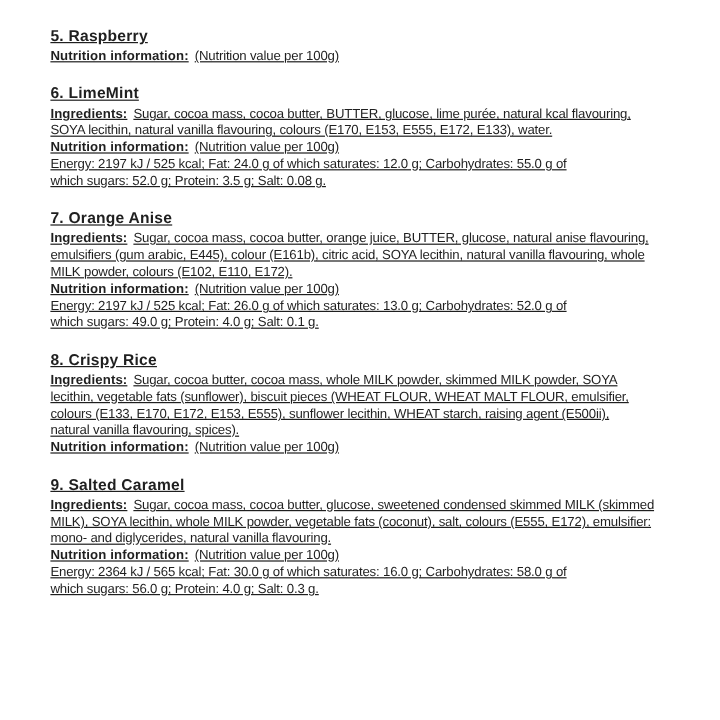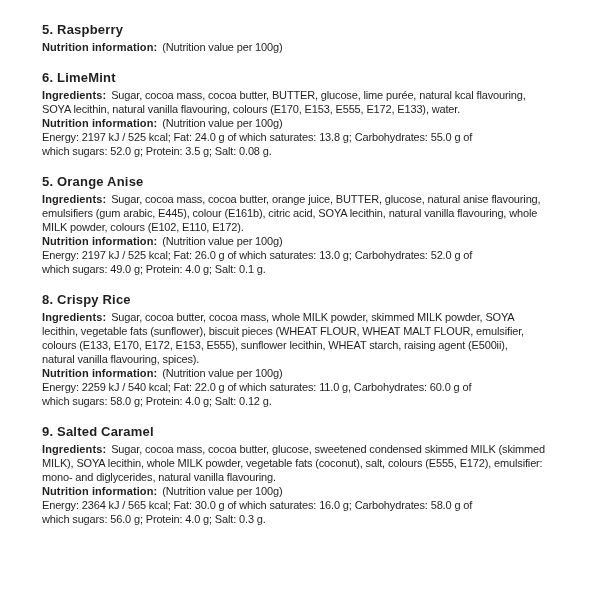--- a/index.html
+++ b/index.html
@@ -10,20 +10,21 @@
   }
   body {
     width: 600px;
     height: 600px;
     font-family: "Liberation Sans", "DejaVu Sans", sans-serif;
     color: #1f1f1f;
     overflow: hidden;
   }
   .page {
     padding: 22px 28px 0 42px;
+    text-decoration: underline;
   }
   .product {
     margin-bottom: 16px;
   }
   .product-heading {
     font-size: 13px;
     line-height: 16px;
     font-weight: bold;
     margin: 0 0 2px 0;
     letter-spacing: 0.2px;
@@ -51,43 +52,41 @@
   <section class="product">
     <h2 class="product-heading">5. Raspberry</h2>
     <p class="para"><span class="lbl">Nutrition information:</span><span>(Nutrition value per 100g)</span></p>
   </section>
 
   <section class="product">
     <h2 class="product-heading">6. LimeMint</h2>
     <p class="para"><span class="lbl">Ingredients:</span><span class="pre">Sugar, cocoa mass, cocoa butter, BUTTER, glucose, lime purée, natural kcal flavouring,
 SOYA lecithin, natural vanilla flavouring, colours (E170, E153, E555, E172, E133), water.</span></p>
     <p class="para"><span class="lbl">Nutrition information:</span><span>(Nutrition value per 100g)</span></p>
-    <p class="para pre">Energy: 2197 kJ / 525 kcal; Fat: 24.0 g of which saturates: 13.8 g; Carbohydrates: 55.0 g of
+    <p class="para pre">Energy: 2197 kJ / 525 kcal; Fat: 24.0 g of which saturates: 12.0 g; Carbohydrates: 55.0 g of
 which sugars: 52.0 g; Protein: 3.5 g; Salt: 0.08 g.</p>
   </section>
 
   <section class="product">
-    <h2 class="product-heading">5. Orange Anise</h2>
+    <h2 class="product-heading">7. Orange Anise</h2>
     <p class="para"><span class="lbl">Ingredients:</span><span class="pre">Sugar, cocoa mass, cocoa butter, orange juice, BUTTER, glucose, natural anise flavouring,
 emulsifiers (gum arabic, E445), colour (E161b), citric acid, SOYA lecithin, natural vanilla flavouring, whole
 MILK powder, colours (E102, E110, E172).</span></p>
     <p class="para"><span class="lbl">Nutrition information:</span><span>(Nutrition value per 100g)</span></p>
     <p class="para pre">Energy: 2197 kJ / 525 kcal; Fat: 26.0 g of which saturates: 13.0 g; Carbohydrates: 52.0 g of
 which sugars: 49.0 g; Protein: 4.0 g; Salt: 0.1 g.</p>
   </section>
 
   <section class="product">
     <h2 class="product-heading">8. Crispy Rice</h2>
     <p class="para"><span class="lbl">Ingredients:</span><span class="pre">Sugar, cocoa butter, cocoa mass, whole MILK powder, skimmed MILK powder, SOYA
 lecithin, vegetable fats (sunflower), biscuit pieces (WHEAT FLOUR, WHEAT MALT FLOUR, emulsifier,
 colours (E133, E170, E172, E153, E555), sunflower lecithin, WHEAT starch, raising agent (E500ii),
 natural vanilla flavouring, spices).</span></p>
     <p class="para"><span class="lbl">Nutrition information:</span><span>(Nutrition value per 100g)</span></p>
-    <p class="para pre">Energy: 2259 kJ / 540 kcal; Fat: 22.0 g of which saturates: 11.0 g, Carbohydrates: 60.0 g of
-which sugars: 58.0 g; Protein: 4.0 g; Salt: 0.12 g.</p>
   </section>
 
   <section class="product">
     <h2 class="product-heading">9. Salted Caramel</h2>
     <p class="para"><span class="lbl">Ingredients:</span><span class="pre">Sugar, cocoa mass, cocoa butter, glucose, sweetened condensed skimmed MILK (skimmed
 MILK), SOYA lecithin, whole MILK powder, vegetable fats (coconut), salt, colours (E555, E172), emulsifier:
 mono- and diglycerides, natural vanilla flavouring.</span></p>
     <p class="para"><span class="lbl">Nutrition information:</span><span>(Nutrition value per 100g)</span></p>
     <p class="para pre">Energy: 2364 kJ / 565 kcal; Fat: 30.0 g of which saturates: 16.0 g; Carbohydrates: 58.0 g of
 which sugars: 56.0 g; Protein: 4.0 g; Salt: 0.3 g.</p>

